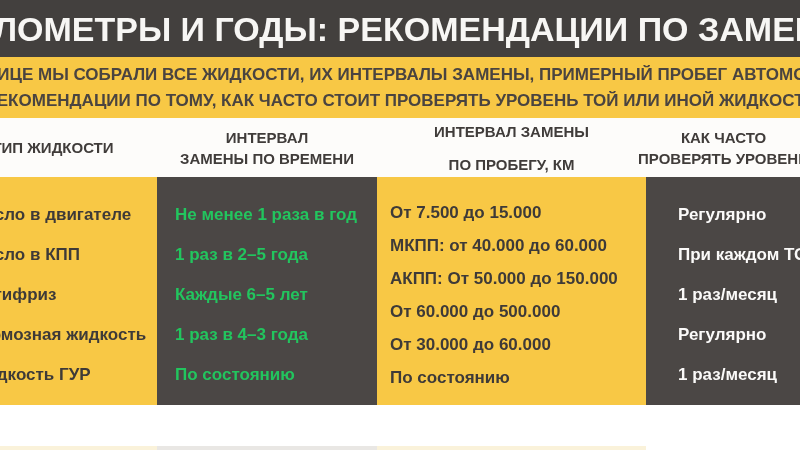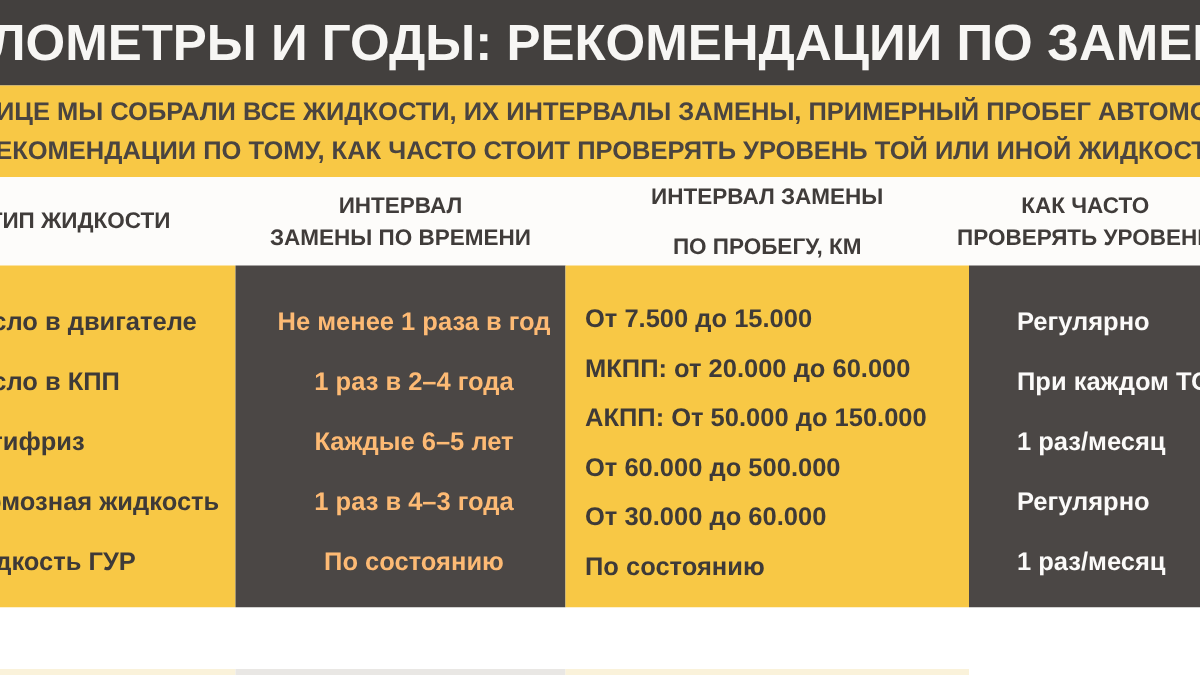--- a/index.html
+++ b/index.html
@@ -45,21 +45,21 @@
   .hcell.c4 { width:179px; transform:translateX(-12px); }
 
   .blocks { position:absolute; left:0; top:177px; width:860px; height:228px; display:flex; }
   .col { height:228px; display:flex; flex-direction:column; }
   .col .row { white-space:nowrap; font-weight:bold; font-size:17px; }
 
   .col.fluids   { width:192px; background:#f8c845; padding:18px 0 0 6px; }
   .col.fluids .row { height:40px; line-height:40px; color:#3e3a38; }
 
   .col.time     { width:220px; background:#4b4745; padding:18px 0 0 18px; }
-  .col.time .row { height:40px; line-height:40px; color:#fdba74;text-align:center; }
+  .col.time .row { height:40px; line-height:40px; color:#22c55e; }
 
   .col.mileage  { width:269px; background:#f8c845; padding:19px 0 16px 13px; }
   .col.mileage .row { height:33px; line-height:33px; color:#3e3a38; }
 
   .col.check    { width:179px; background:#4b4745; padding:18px 0 0 32px; }
   .col.check .row { height:40px; line-height:40px; color:#fbfaf9; }
 
   .footer { position:absolute; left:0; top:405px; width:860px; height:45px; background:#ffffff; }
 
   .next-row-strips { position:absolute; left:0; bottom:0; width:860px; height:4px; display:flex; }
@@ -105,29 +105,29 @@
     <div class="col fluids">
       <div class="row">Масло в двигателе</div>
       <div class="row">Масло в КПП</div>
       <div class="row">Антифриз</div>
       <div class="row">Тормозная жидкость</div>
       <div class="row">Жидкость ГУР</div>
     </div>
 
     <div class="col time">
       <div class="row">Не менее 1 раза в год</div>
-      <div class="row">1 раз в 2–4 года</div>
+      <div class="row">1 раз в 2–5 года</div>
       <div class="row">Каждые 6–5 лет</div>
       <div class="row">1 раз в 4–3 года</div>
       <div class="row">По состоянию</div>
     </div>
 
     <div class="col mileage">
       <div class="row">От 7.500 до 15.000</div>
-      <div class="row">МКПП: от 20.000 до 60.000</div>
+      <div class="row">МКПП: от 40.000 до 60.000</div>
       <div class="row">АКПП: От 50.000 до 150.000</div>
       <div class="row">От 60.000 до 500.000</div>
       <div class="row">От 30.000 до 60.000</div>
       <div class="row">По состоянию</div>
     </div>
 
     <div class="col check">
       <div class="row">Регулярно</div>
       <div class="row">При каждом ТО</div>
       <div class="row">1 раз/месяц</div>

